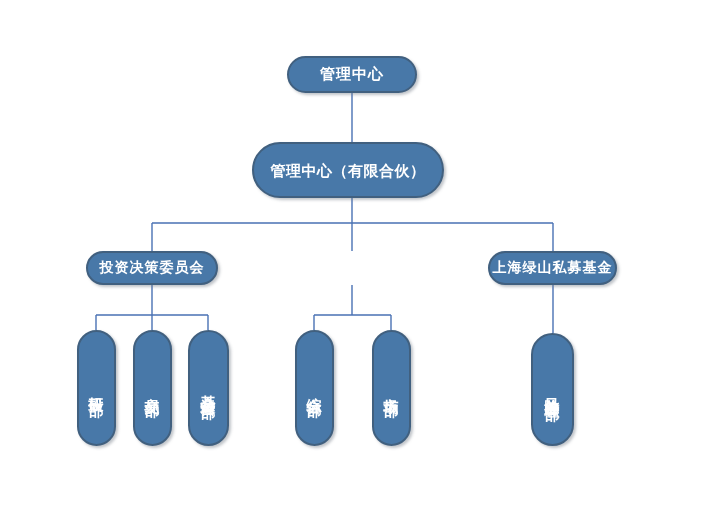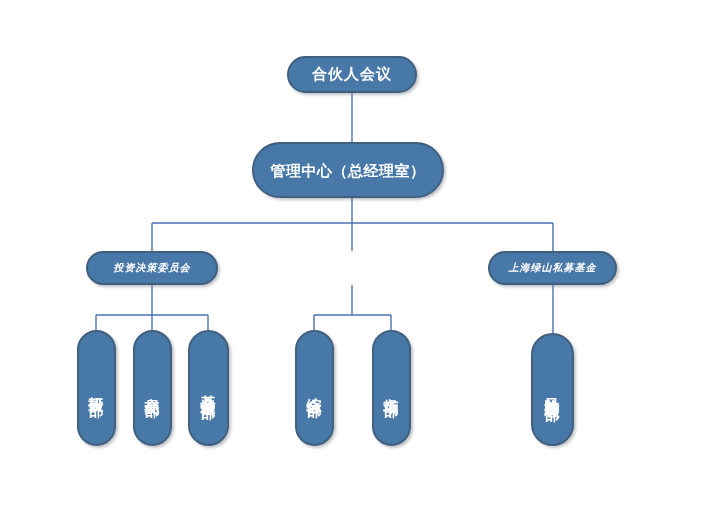--- a/index.html
+++ b/index.html
@@ -45,22 +45,21 @@
     font-weight: bold;
     box-shadow: 2px 2px 3px rgba(115,125,135,0.45);
     text-align: center;
   }
   .node.h {
     font-size: 15px;
     letter-spacing: 1px;
     white-space: nowrap;
   }
   .node.h.small {
-    font-size: 10px;
-    font-style: italic;
+    font-size: 14px;
   }
   .node.two-line {
     line-height: 21px;
     letter-spacing: 0.5px;
   }
   .node.v {
     writing-mode: vertical-rl;
     text-orientation: upright;
     font-size: 15px;
     letter-spacing: 2px;
@@ -83,25 +82,25 @@
              M96 315 H208
              M96 315 V330
              M208 315 V330
              M352 285 V315
              M314 315 H391
              M314 315 V330
              M391 315 V330
              M553 285 V333"></path>
   </svg>
 
-  <div class="node h" style="left:287px; top:56px; width:130px; height:37px; border-radius:19px;">合伙人会议</div>
+  <div class="node h" style="left:287px; top:56px; width:130px; height:37px; border-radius:19px;">管理中心</div>
 
   <div class="node h two-line" style="left:252px; top:142px; width:192px; height:56px; border-radius:28px;">
     <div>
-      <div>管理中心（总经理室）</div>
+      <div>管理中心（有限合伙）</div>
     </div>
   </div>
 
   <div class="node h small" style="left:86px; top:251px; width:132px; height:34px; border-radius:17px;">投资决策委员会</div>
 
 
   <div class="node h small" style="left:488px; top:251px; width:129px; height:34px; border-radius:17px;">上海绿山私募基金</div>
 
   <div class="node v" style="left:77px; top:330px; width:39px; height:116px; border-radius:20px;">投研部</div>
 

